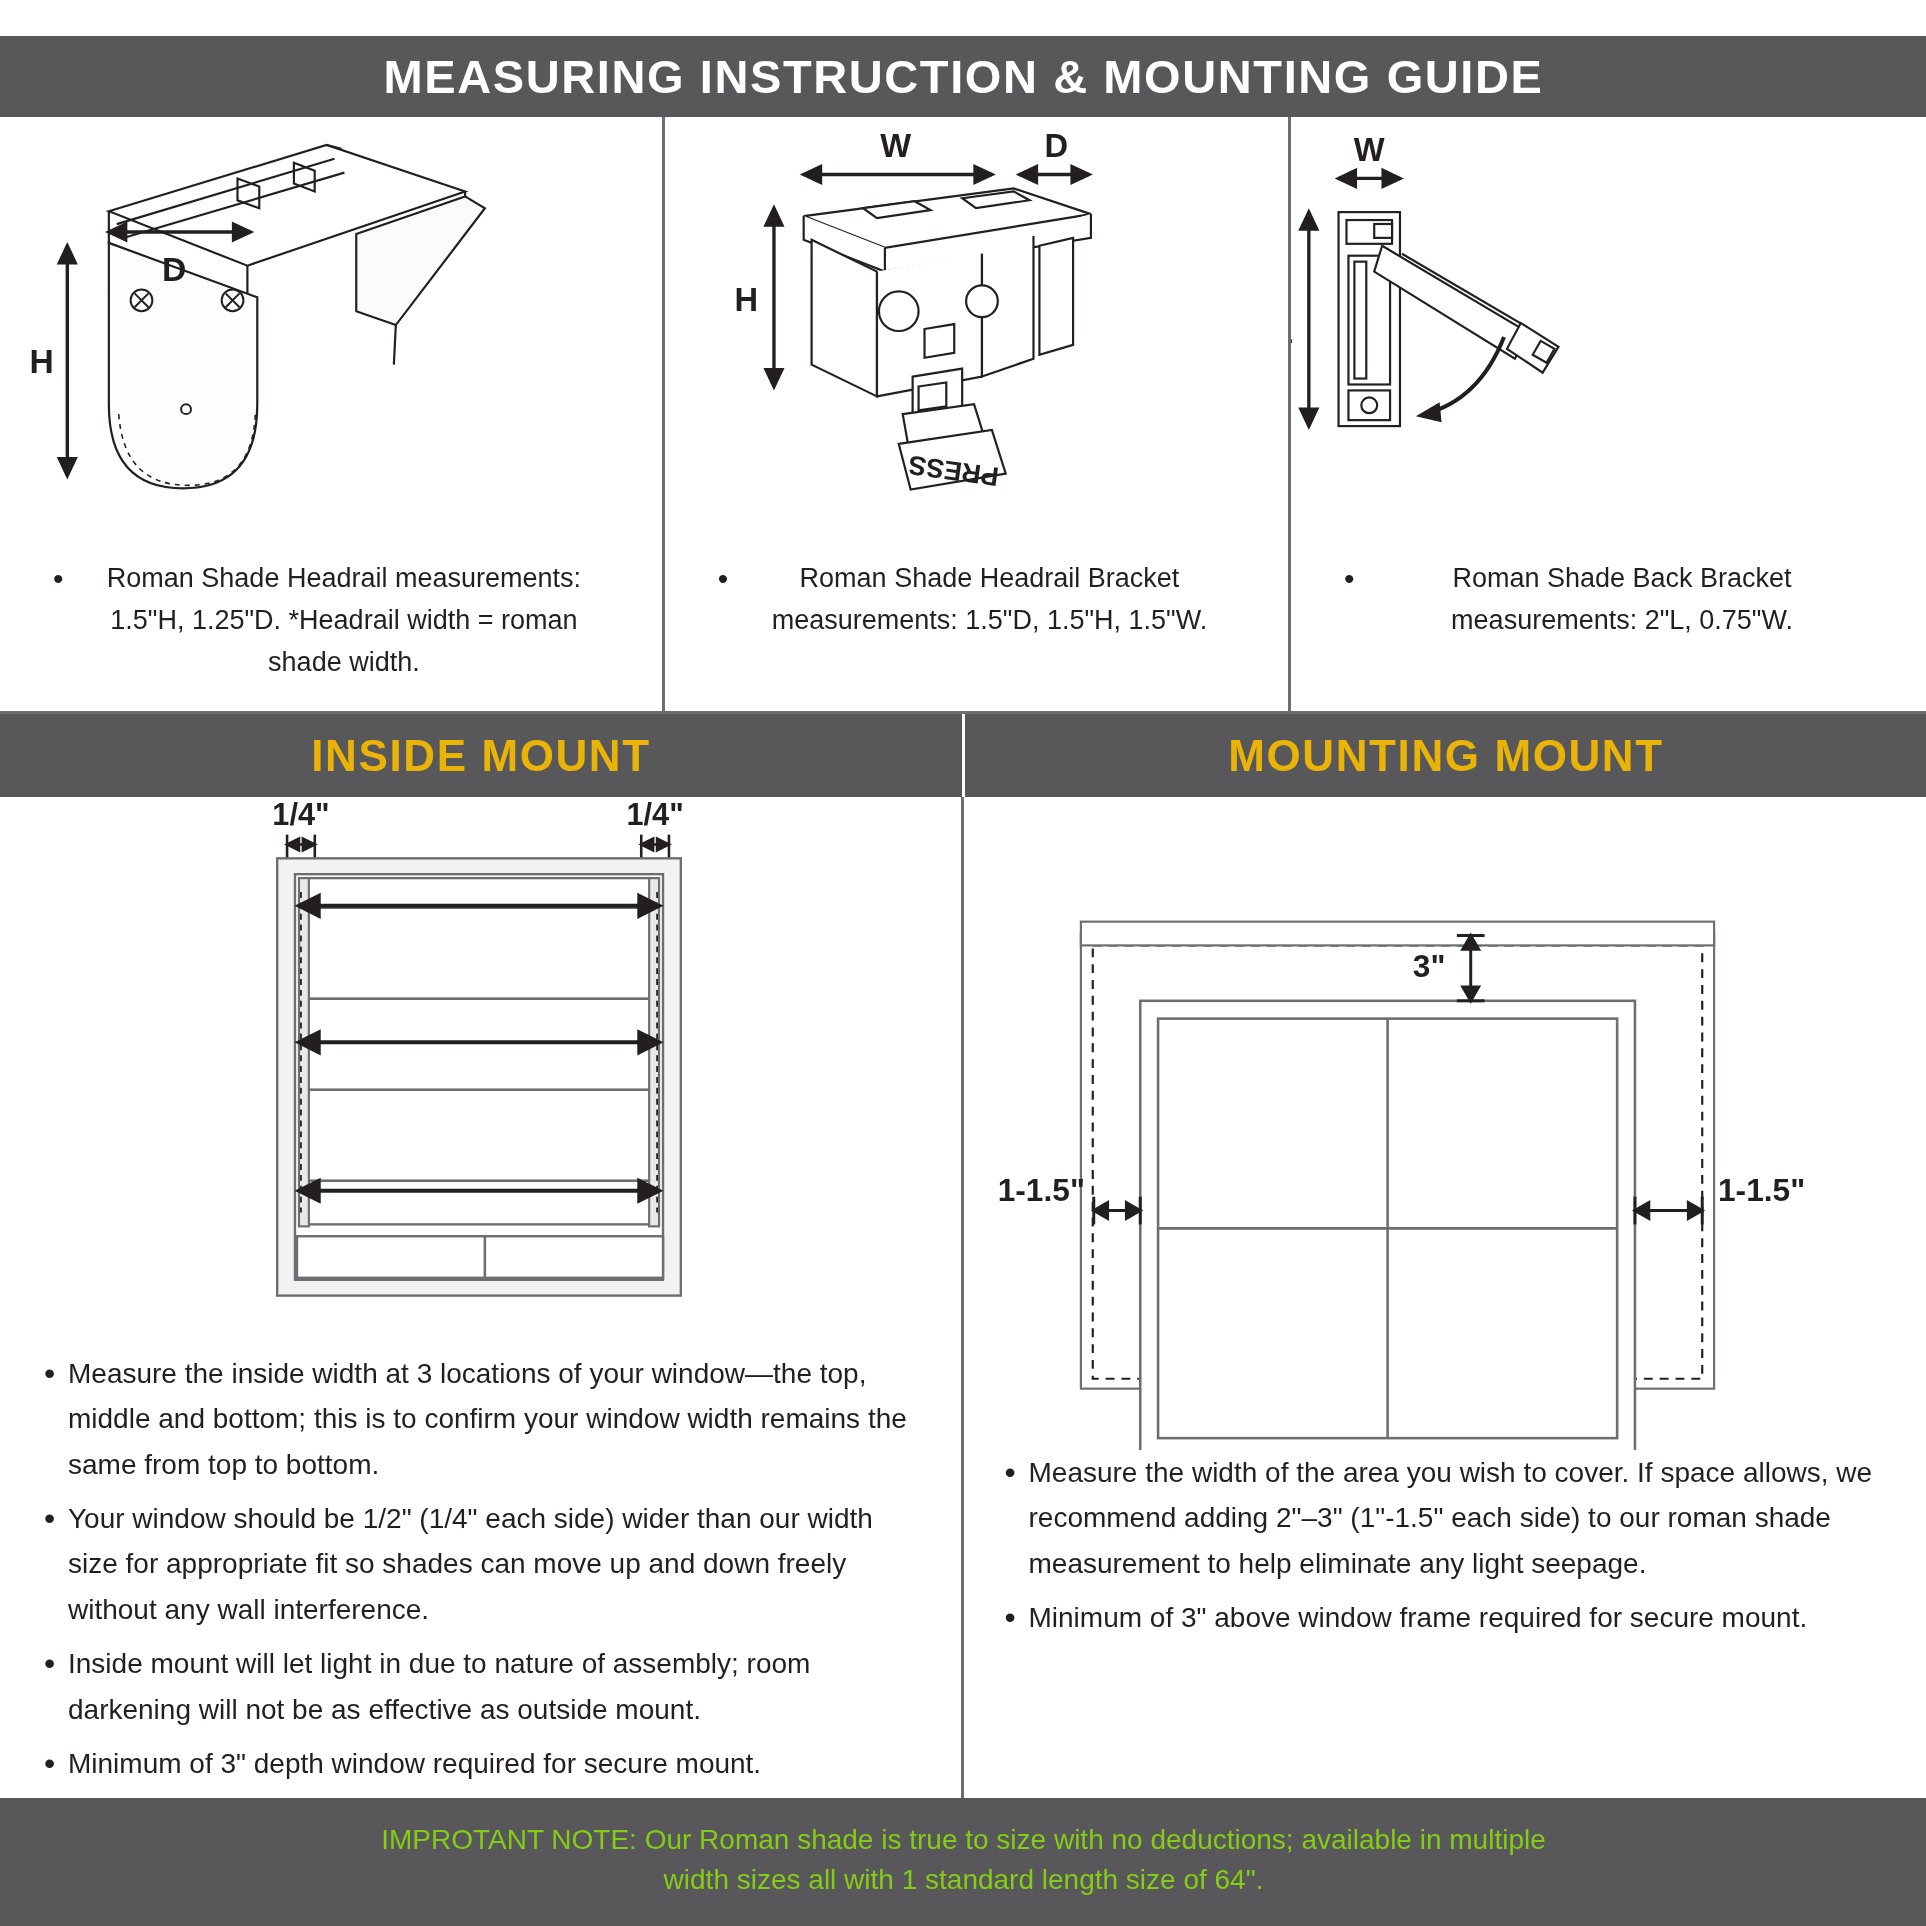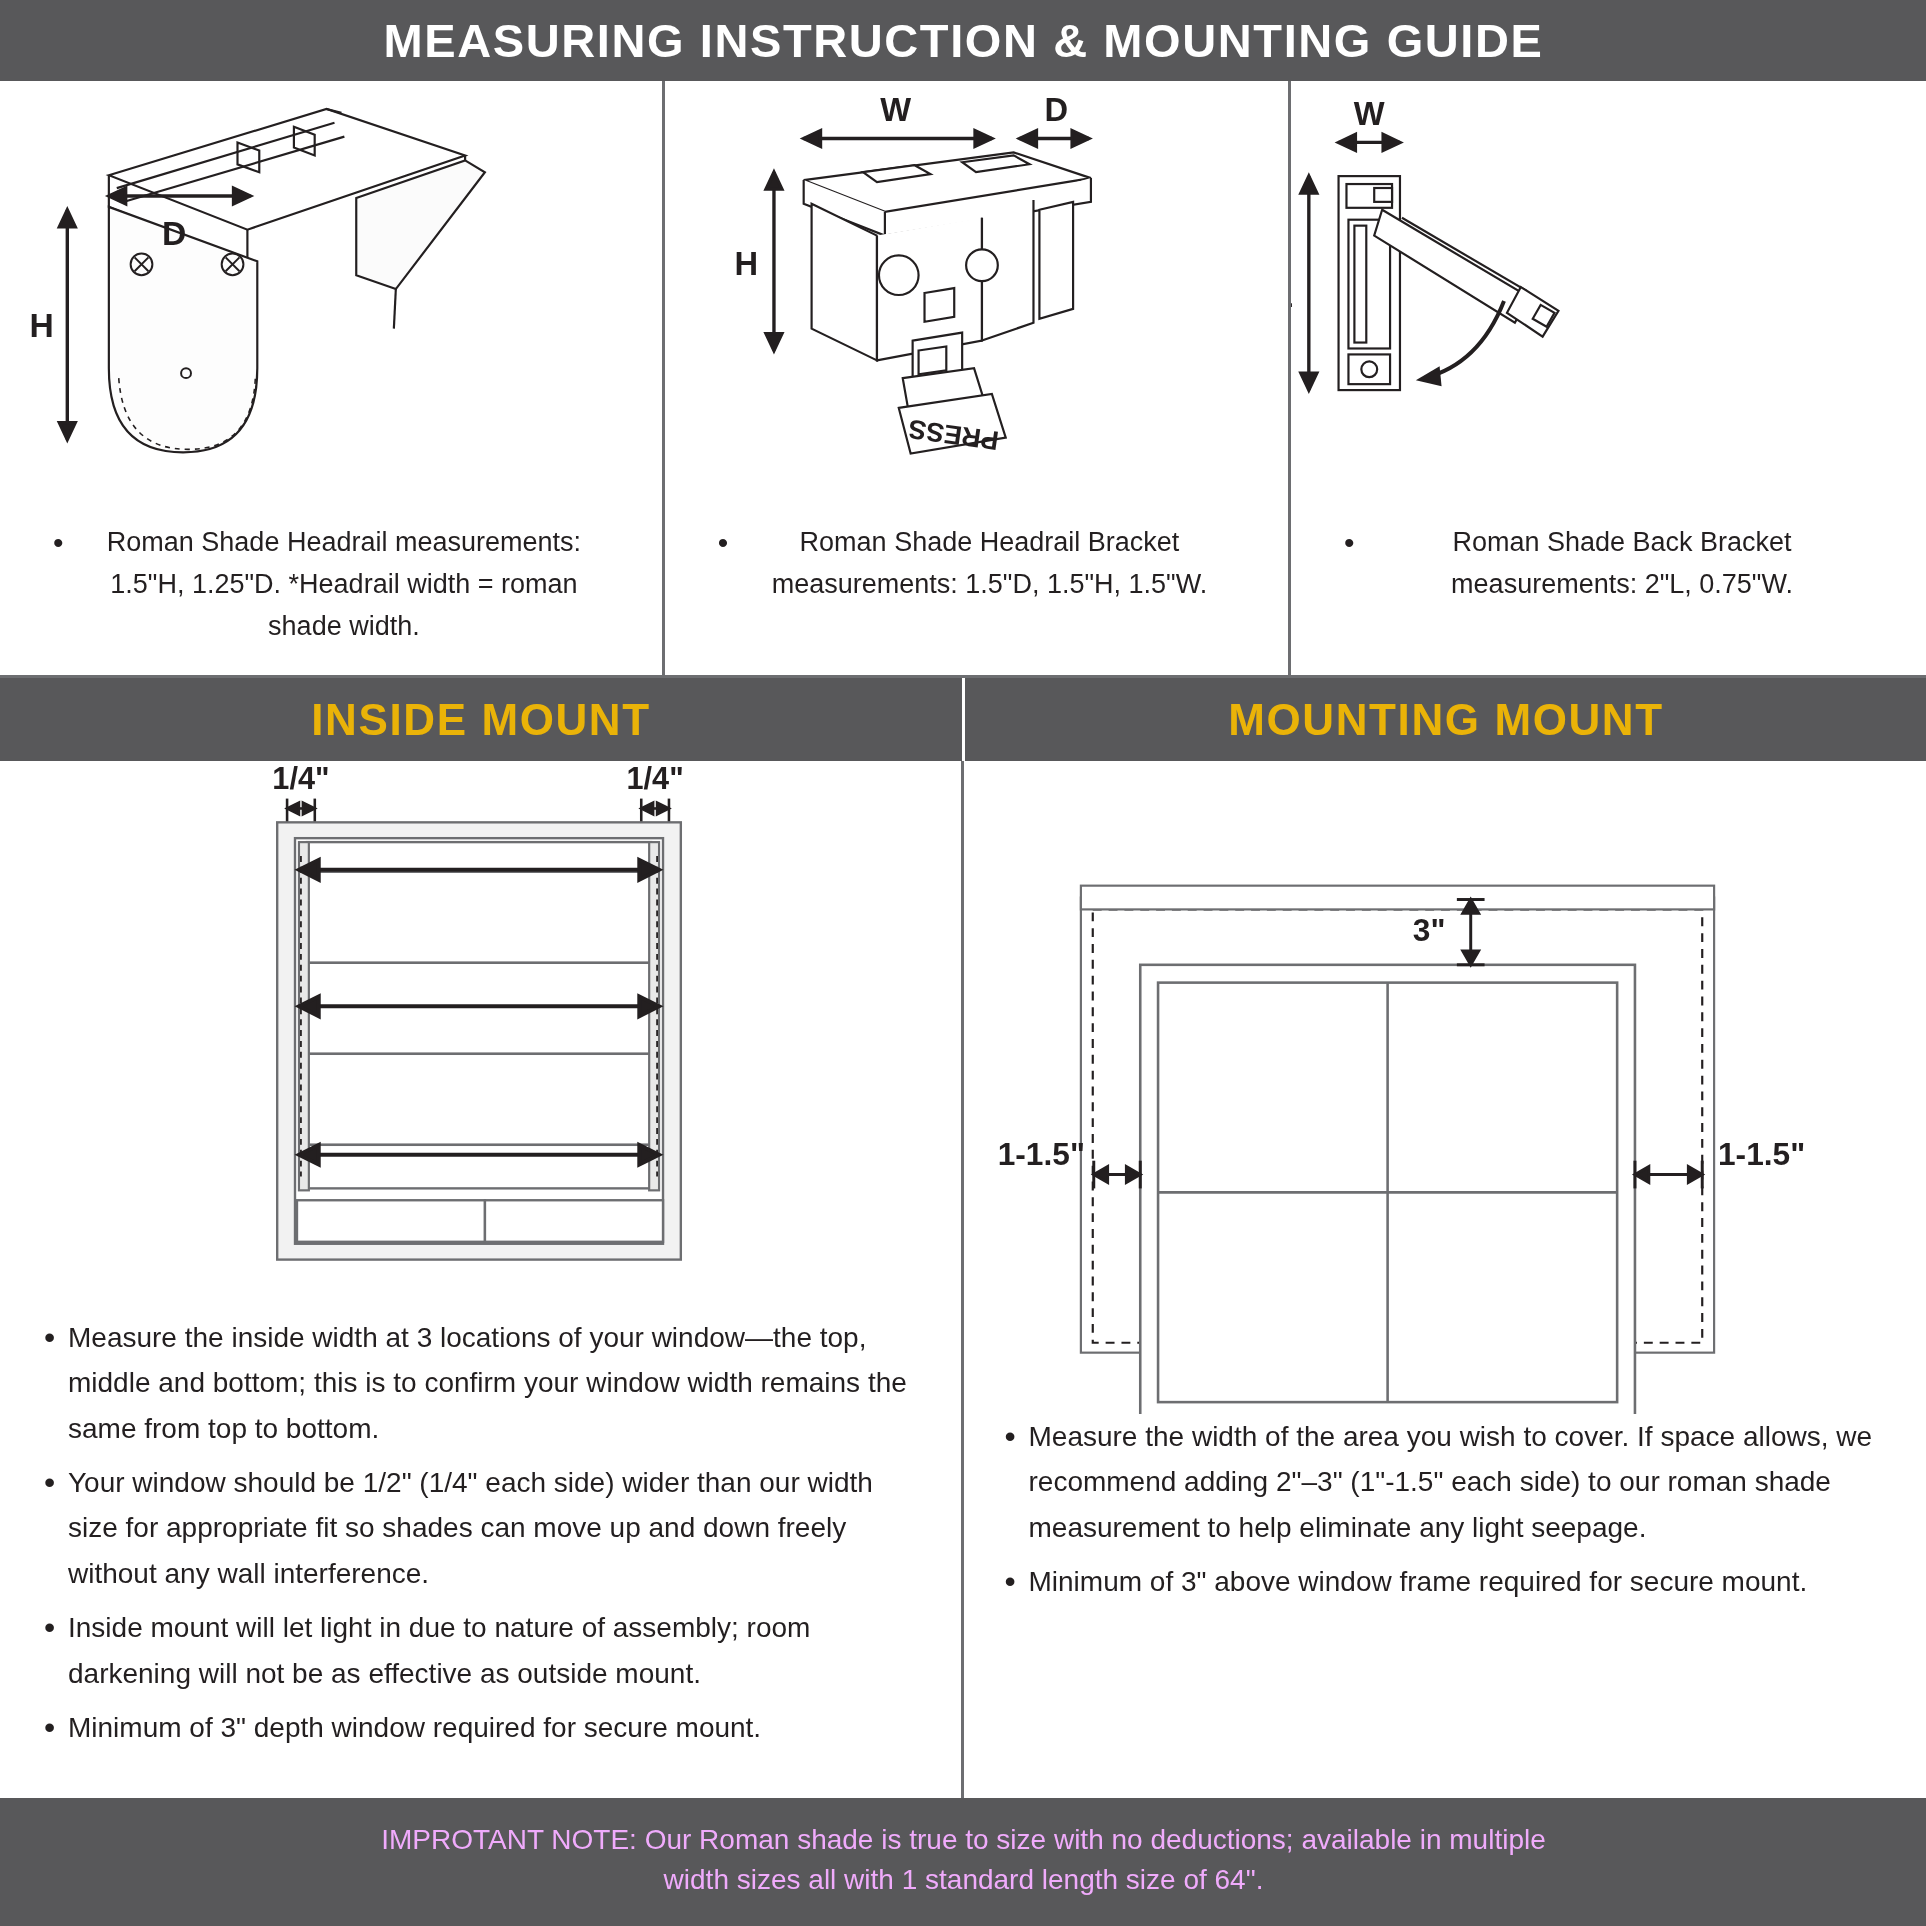--- a/index.html
+++ b/index.html
@@ -9,33 +9,33 @@
     font-family:"Liberation Sans", sans-serif;
     color:#231f20;
     -webkit-font-smoothing:antialiased;
   }
   .page{position:relative;width:1927px;height:1927px;box-sizing:border-box;display:flex;flex-direction:column;}
 
   
   .bar{
     background:#58585a;color:#ffffff;
     display:flex;align-items:center;justify-content:center;
-    font-size:47px;font-weight:bold;letter-spacing:1.6px;
+    font-size:47px;font-weight:bold;letter-spacing:1.6px;margin-top:36px;
   }
   .bar-top{height:81px;}
   .bar-split{display:flex;height:83px;}
   .bar-split > div{
     background:#58585a;color:#eab308;display:flex;align-items:center;justify-content:center;
     font-size:44px;font-weight:bold;letter-spacing:1.6px;
   }
   .bar-split .left{width:50%;border-right:3px solid #ffffff;}
   .bar-split .right{width:50%;}
 
   .bar-bottom{
-    background:#58585a;color:#f0abfc;text-align:center;
+    background:#58585a;color:#84cc16;text-align:center;
     font-size:28px;line-height:1.45;padding:22px 40px 26px;
   }
 
   
   .top-row{display:flex;height:594px;border-bottom:3px solid #6d6e71;}
   .top-cell{position:relative;box-sizing:border-box;}
   .top-cell.c1{width:34.5%;border-right:3px solid #6d6e71;}
   .top-cell.c2{width:32.5%;border-right:3px solid #6d6e71;}
   .top-cell.c3{width:33%;}
 

